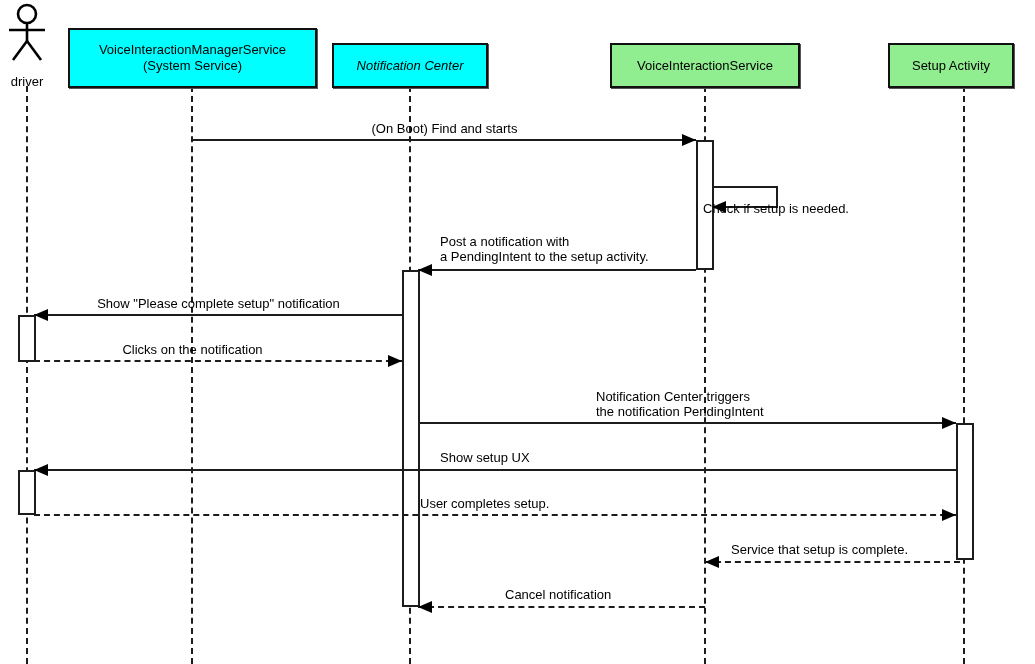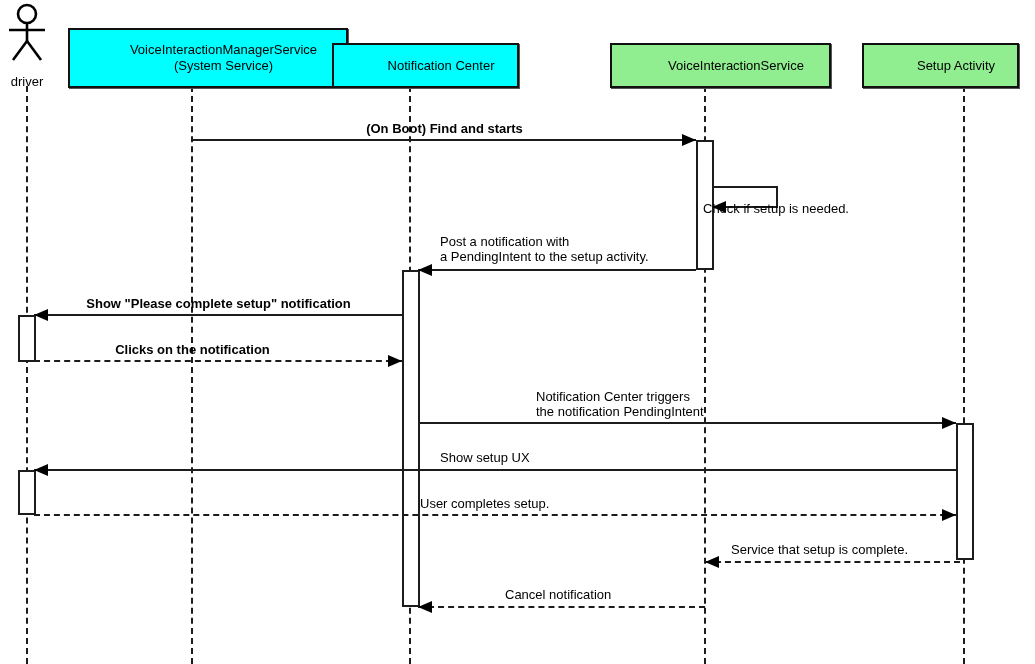--- a/index.html
+++ b/index.html
@@ -4,34 +4,34 @@
 <style>
   html,body{margin:0;padding:0;background:#ffffff;}
   #diagram{
     position:relative;width:1035px;height:664px;background:#ffffff;overflow:hidden;
     font-family:"Liberation Sans", sans-serif;color:#000;
   }
   .lifeline{position:absolute;width:0;border-left:2px dashed #1c1c1c;z-index:1;}
   .activation{position:absolute;width:14px;background:#ffffff;border:2px solid #1c1c1c;z-index:3;}
   .pbox{
     position:absolute;border:2px solid #111;display:flex;align-items:center;justify-content:center;
-    z-index:4;box-shadow:1px 1px 0 #555;padding-left:31px;
+    z-index:4;box-shadow:1px 1px 0 #555;
   }
   .pbox-label{font-size:13px;text-align:center;white-space:pre-line;line-height:16px;}
   .actor{position:absolute;z-index:4;display:flex;flex-direction:column;align-items:center;}
   .actor-label{font-size:13px;margin-top:11px;}
   .mline{position:absolute;height:0;border-top:2px solid #1c1c1c;z-index:5;}
   .mline.dashed{border-top-style:dashed;}
   .vline{position:absolute;width:0;border-left:2px solid #1c1c1c;z-index:5;}
   .arrow-r{position:absolute;width:0;height:0;border-top:6px solid transparent;border-bottom:6px solid transparent;border-left:14px solid #000;z-index:6;}
   .arrow-l{position:absolute;width:0;height:0;border-top:6px solid transparent;border-bottom:6px solid transparent;border-right:14px solid #000;z-index:6;}
   .msg-label{
     position:absolute;font-size:13px;line-height:15px;white-space:pre-line;z-index:6;background:transparent;
   }
-  .msg-label.center{text-align:center;font-weight:bold;}
+  .msg-label.center{text-align:center;}
 </style>
 </head>
 <body>
 
 <div id="diagram">
 
   <div class="lifeline" style="left:26px;top:86px;height:578px;"></div>
   <div class="lifeline" style="left:191px;top:86px;height:578px;"></div>
   <div class="lifeline" style="left:409px;top:86px;height:578px;"></div>
   <div class="lifeline" style="left:704px;top:86px;height:578px;"></div>
@@ -51,27 +51,27 @@
       <line x1="23" y1="38" x2="9" y2="57" stroke="#000" stroke-width="2.6"></line>
       <line x1="23" y1="38" x2="37" y2="57" stroke="#000" stroke-width="2.6"></line>
     </svg>
     <div class="actor-label">driver</div>
   </div>
 
   <div class="pbox" style="left: 68px; top: 28px; width: 245px; height: 56px; background: rgb(0, 255, 255);">
     <span class="pbox-label">VoiceInteractionManagerService
 (System Service)</span>
   </div>
-  <div class="pbox" style="left: 332px; top: 43px; width: 152px; height: 41px; background: rgb(0, 255, 255);">
+  <div class="pbox" style="left: 332px; top: 43px; width: 152px; height: 41px; background: rgb(0, 255, 255); font-style: italic;">
     <span class="pbox-label">Notification Center</span>
   </div>
   <div class="pbox" style="left: 610px; top: 43px; width: 186px; height: 41px; background: rgb(144, 238, 144);">
     <span class="pbox-label">VoiceInteractionService</span>
   </div>
-  <div class="pbox" style="left: 862px; top: 43px; width: 122px; height: 41px; background: rgb(144, 238, 144);">
+  <div class="pbox" style="left: 888px; top: 43px; width: 122px; height: 41px; background: rgb(144, 238, 144);">
     <span class="pbox-label">Setup Activity</span>
   </div>
 
   <div class="msg-label center" style="left:193px;top:121px;width:503px;">(On Boot) Find and starts</div>
   <div class="mline" style="left:193px;top:139px;width:503px;"></div>
   <div class="arrow-r" style="left:682px;top:134px;"></div>
 
   <div class="msg-label" style="left:703px;top:165px;white-space:nowrap;margin-top:36px;">Check if setup is needed.</div>
   <div class="mline" style="left:712px;top:186px;width:66px;"></div>
   <div class="vline" style="left:776px;top:186px;height:21px;"></div>
@@ -84,21 +84,21 @@
   <div class="arrow-l" style="left:418px;top:264px;"></div>
 
   <div class="msg-label center" style="left:35px;top:296px;width:367px;">Show "Please complete setup" notification</div>
   <div class="mline" style="left:34px;top:314px;width:368px;"></div>
   <div class="arrow-l" style="left:34px;top:309px;"></div>
 
   <div class="msg-label center" style="left:35px;top:342px;width:315px;">Clicks on the notification</div>
   <div class="mline dashed" style="left:34px;top:360px;width:368px;"></div>
   <div class="arrow-r" style="left:388px;top:355px;"></div>
 
-  <div class="msg-label" style="left:536px;top:389px;">Notification Center triggers
+  <div class="msg-label" style="left:596px;top:389px;">Notification Center triggers
 the notification PendingIntent</div>
   <div class="mline" style="left:418px;top:422px;width:538px;"></div>
   <div class="arrow-r" style="left:942px;top:417px;"></div>
 
   <div class="msg-label" style="left:440px;top:450px;white-space:nowrap;">Show setup UX</div>
   <div class="mline" style="left:34px;top:469px;width:922px;"></div>
   <div class="arrow-l" style="left:34px;top:464px;"></div>
 
   <div class="msg-label" style="left:420px;top:496px;white-space:nowrap;">User completes setup.</div>
   <div class="mline dashed" style="left:34px;top:514px;width:922px;"></div>

